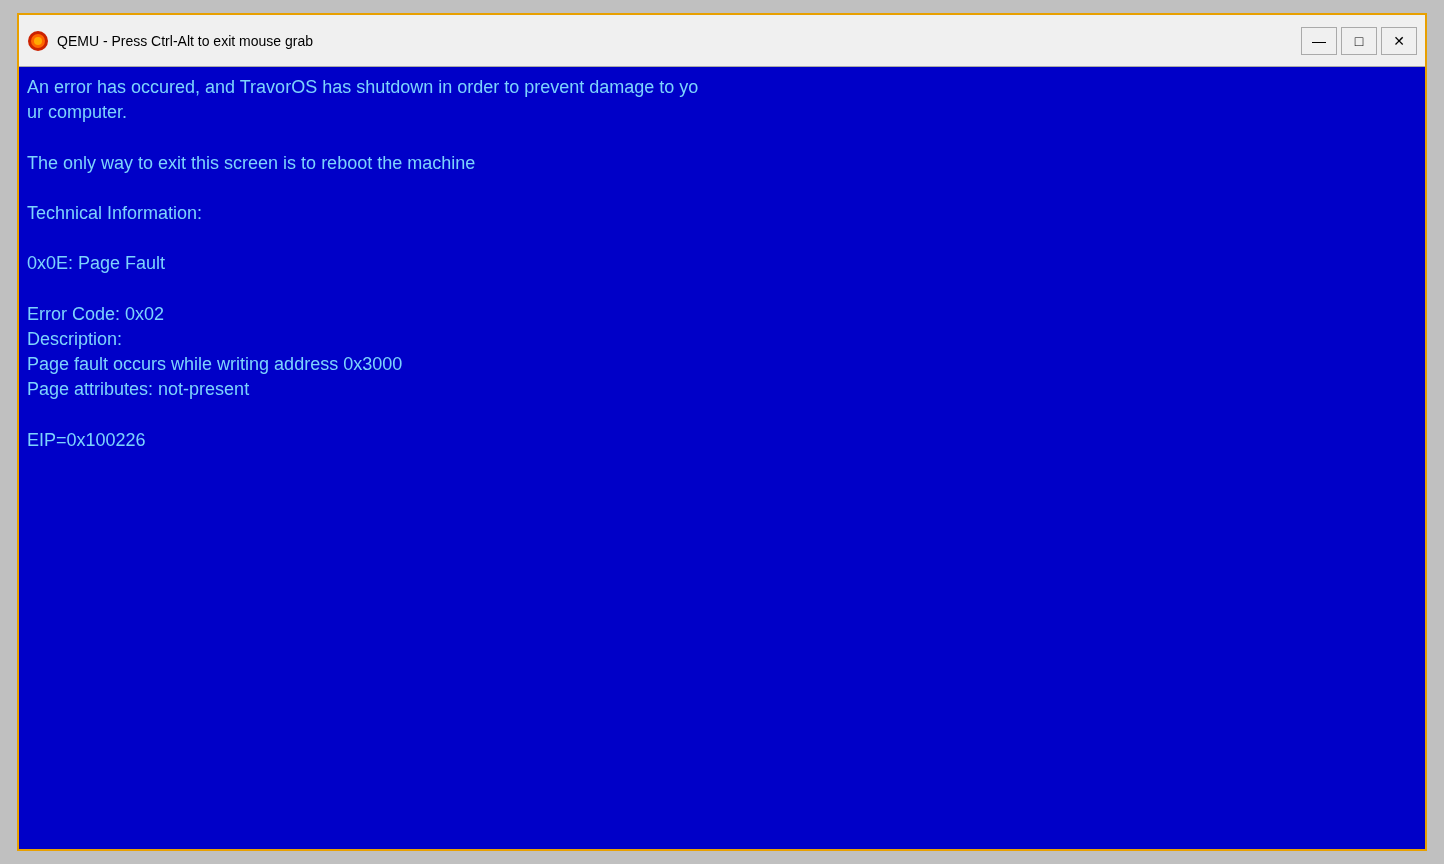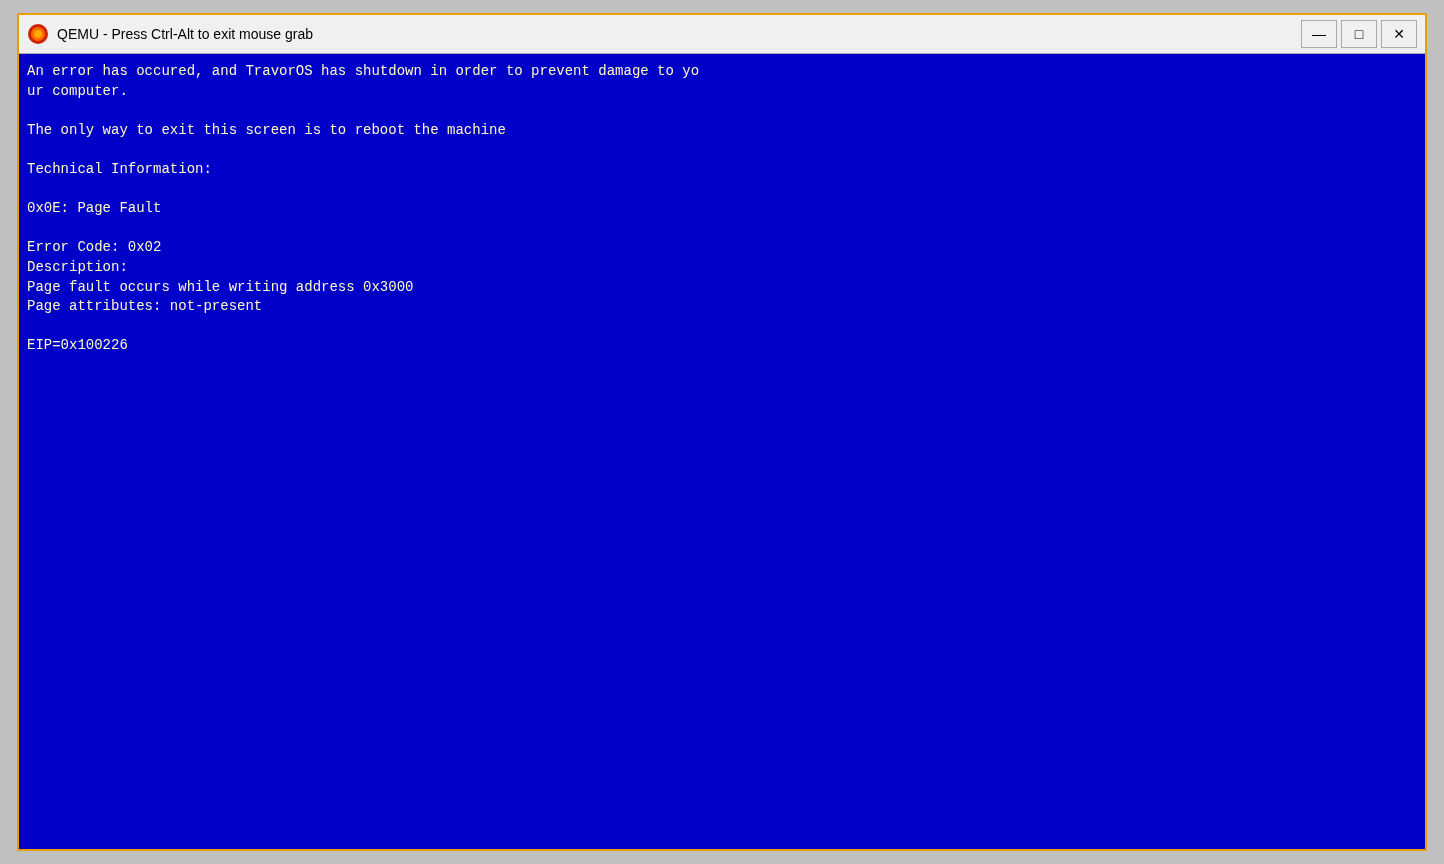--- a/index.html
+++ b/index.html
@@ -22,21 +22,21 @@
       width: 1410px;
       height: 838px;
       border: 2px solid #e8a000;
       display: flex;
       flex-direction: column;
       background: #0000c8;
     }
 
     .title-bar {
       background: #f0f0f0;
-      height: 39px;
+      height: 52px;
       display: flex;
       align-items: center;
       padding: 0 8px;
       flex-shrink: 0;
       border-bottom: 1px solid #aaa;
     }
 
     .title-bar-icon {
       width: 22px;
       height: 22px;
@@ -71,23 +71,23 @@
     }
 
     .bsod-content {
       flex: 1;
       background: #0000c8;
       padding: 8px 8px;
       overflow: hidden;
     }
 
     .bsod-text {
-      font-family: Liberation Mono, monospace;
-      font-size: 14px;
-      color: #fef9c3;
+      font-family: Liberation Sans, sans-serif;
+      font-size: 18px;
+      color: #7dd3fc;
       white-space: pre-wrap;
       word-wrap: break-word;
       line-height: 1.4;
     }
   </style>
 </head>
 <body>
 
 <div class="window">
   <div class="title-bar">

